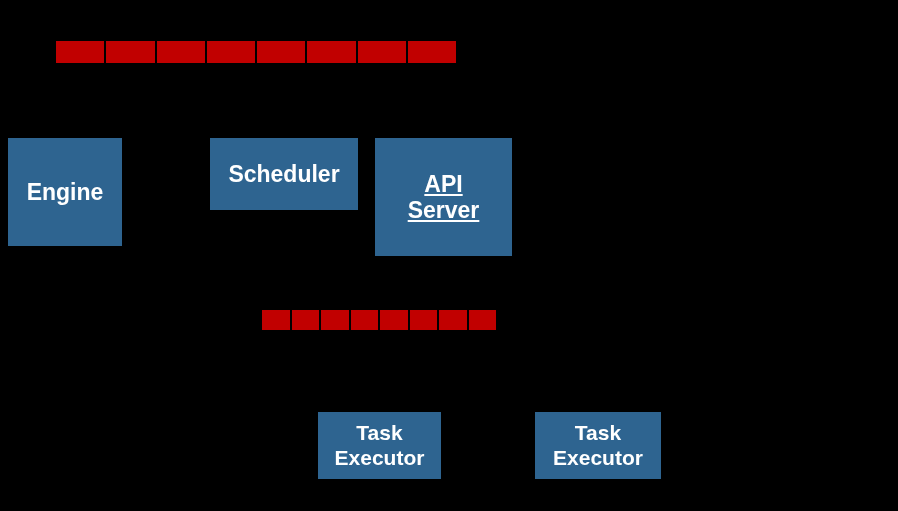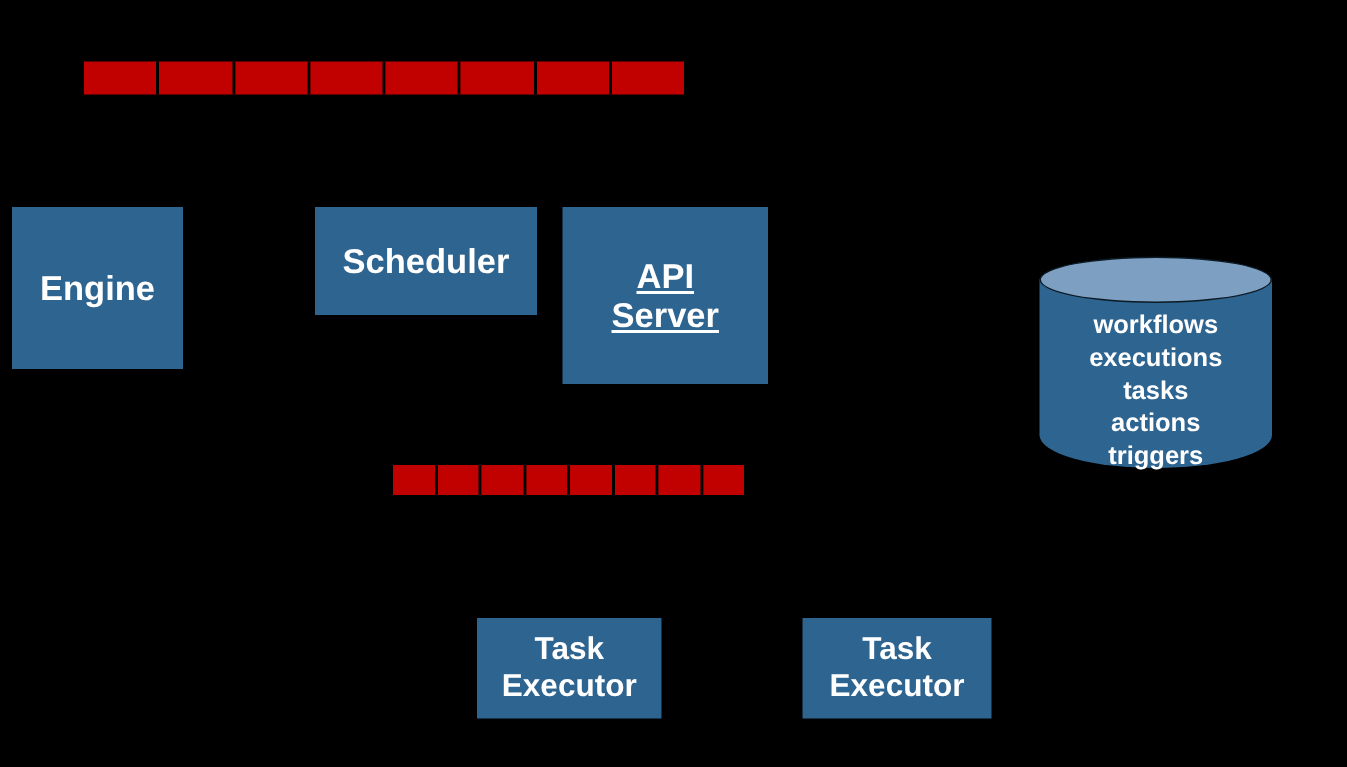--- a/index.html
+++ b/index.html
@@ -191,25 +191,14 @@
     </span>
   </div>
 
   <div id="box-task-executor-2" class="component-box">
     <span>
       <span>Task</span><br>
       <span>Executor</span>
     </span>
   </div>
 
-  <div id="database-cylinder">
-    <div class="cyl-body"></div>
-    <div class="cyl-top"></div>
-    <div class="cyl-labels">
-      <span class="cyl-label">workflows</span>
-      <span class="cyl-label">executions</span>
-      <span class="cyl-label">tasks</span>
-      <span class="cyl-label">actions</span>
-      <span class="cyl-label">triggers</span>
-    </div>
-  </div>
 
 </div>
 
 </body></html>

